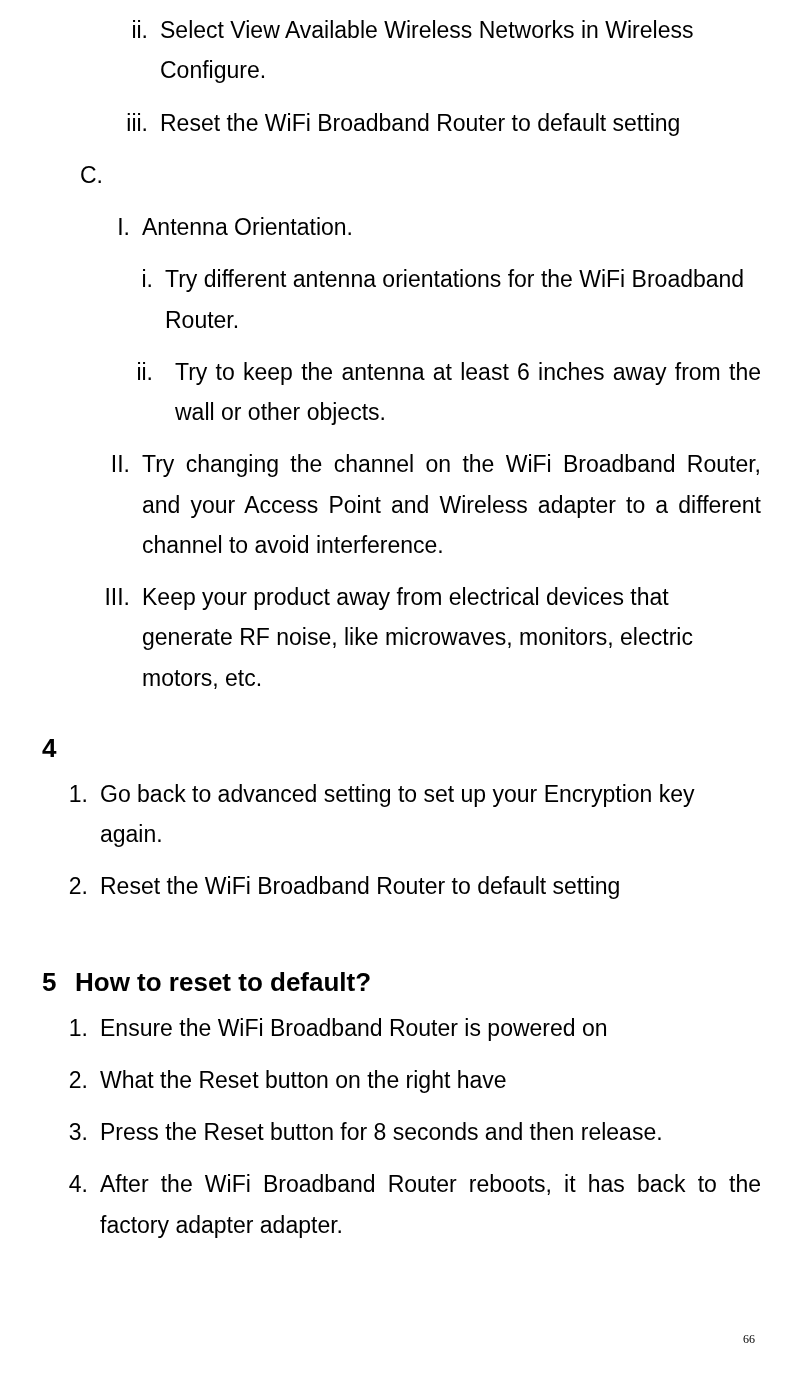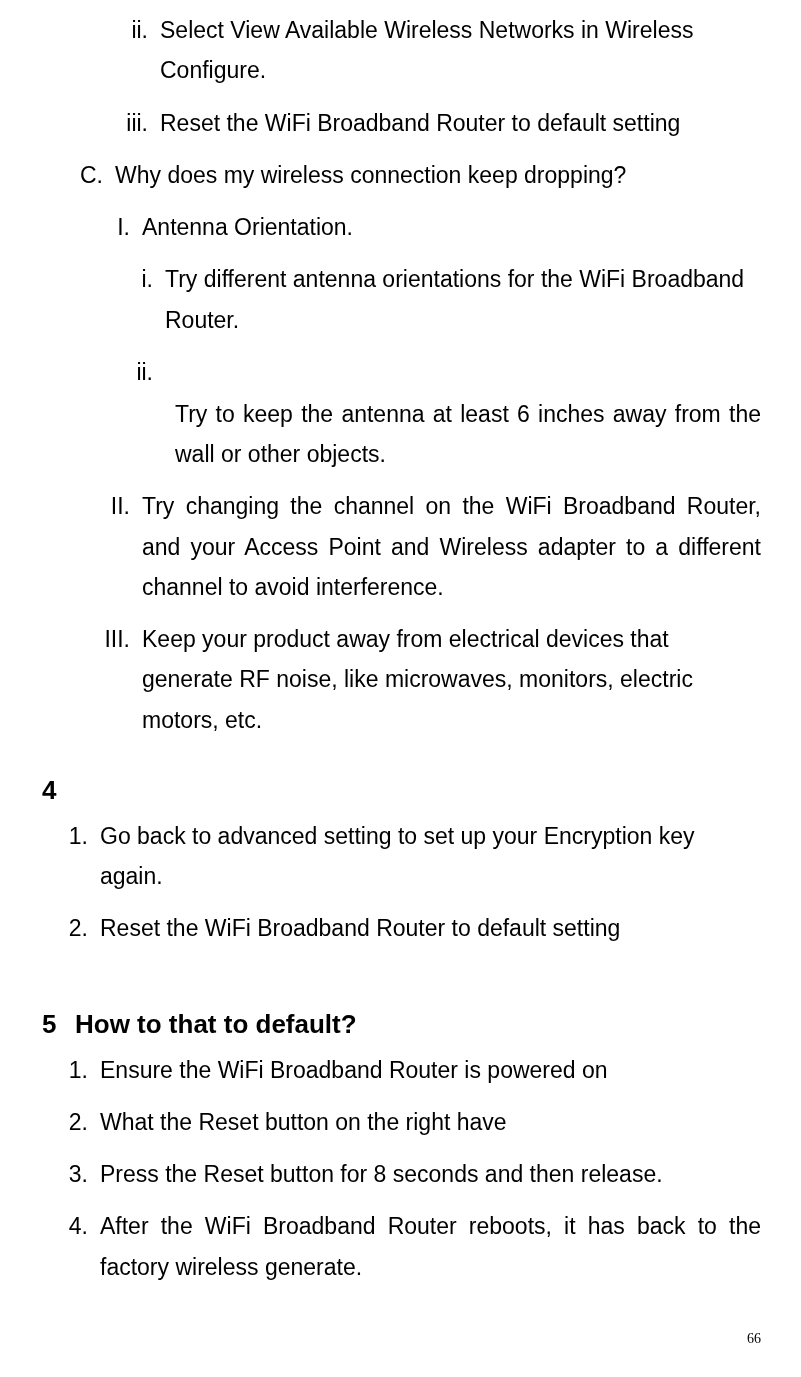--- a/index.html
+++ b/index.html
@@ -57,29 +57,28 @@
     .sub-C .marker { width: 75px; }
     .sub-I { margin-left: 52px; }
     .sub-I .marker { width: 50px; }
     .sub-inner-i { margin-left: 85px; }
     .sub-inner-i .marker { width: 40px; }
     .sub-1 { margin-left: 20px; }
     .sub-1 .marker { width: 40px; }
     .page-number {
       position: absolute;
       bottom: 30px;
-      right: 40px;
+      right: 46px;
       font-family: 'Times New Roman', serif;
-      font-size: 14px;
+      font-size: 12px;
     }
     .sec4-head { margin-top: 35px; margin-bottom: 10px; }
     .sec5-head { margin-top: 60px; margin-bottom: 10px; }
     .indent-cont {
       padding-left: 10px;
-      margin-top: 42px;
     }
   </style>
 </head>
 <body>
 
 <div class="page">
 
   <div class="list-item sub-ii">
     <div class="marker">ii.</div>
     <div class="content">
@@ -87,21 +86,20 @@
     </div>
   </div>
 
   <div class="list-item sub-ii">
     <div class="marker">iii.</div>
     <div class="content">Reset the WiFi Broadband Router to default setting</div>
   </div>
 
   <div class="list-item sub-C">
     <div class="marker bold">C.</div>
-    <div class="content bold">Why does my wireless connection keep dropping?</div>
   </div>
 
   <div class="list-item sub-I">
     <div class="marker">I.</div>
     <div class="content">Antenna Orientation.</div>
   </div>
 
   <div class="list-item sub-inner-i">
     <div class="marker">i.</div>
     <div class="content">Try different antenna orientations for the WiFi Broadband Router.</div>
@@ -131,21 +129,21 @@
     <div class="content">Go back to advanced setting to set up your Encryption key again.</div>
   </div>
 
   <div class="list-item sub-1">
     <div class="marker">2.</div>
     <div class="content">Reset the WiFi Broadband Router to default setting</div>
   </div>
 
   <div class="heading sec5-head">
     <div class="marker">5</div>
-    <div>How to that to default?</div>
+    <div>How to reset to default?</div>
   </div>
 
   <div class="list-item sub-1">
     <div class="marker">1.</div>
     <div class="content">Ensure the WiFi Broadband Router is powered on</div>
   </div>
 
   <div class="list-item sub-1">
     <div class="marker">2.</div>
     <div class="content">
@@ -156,19 +154,19 @@
   <div class="list-item sub-1">
     <div class="marker">3.</div>
     <div class="content">
       <span>Press the </span><span class="bold">Reset</span><span> button for 8 seconds and then release.</span>
     </div>
   </div>
 
   <div class="list-item sub-1">
     <div class="marker">4.</div>
     <div class="content justify">
-      <span>After the WiFi Broadband Router reboots, it has back to the factory </span><span class="bold">wireless</span><span> generate.</span>
+      <span>After the WiFi Broadband Router reboots, it has back to the factory </span><span class="bold">adapter</span><span> adapter.</span>
     </div>
   </div>
 
 </div>
 
 <div class="page-number">66</div>
 
 </body></html>

